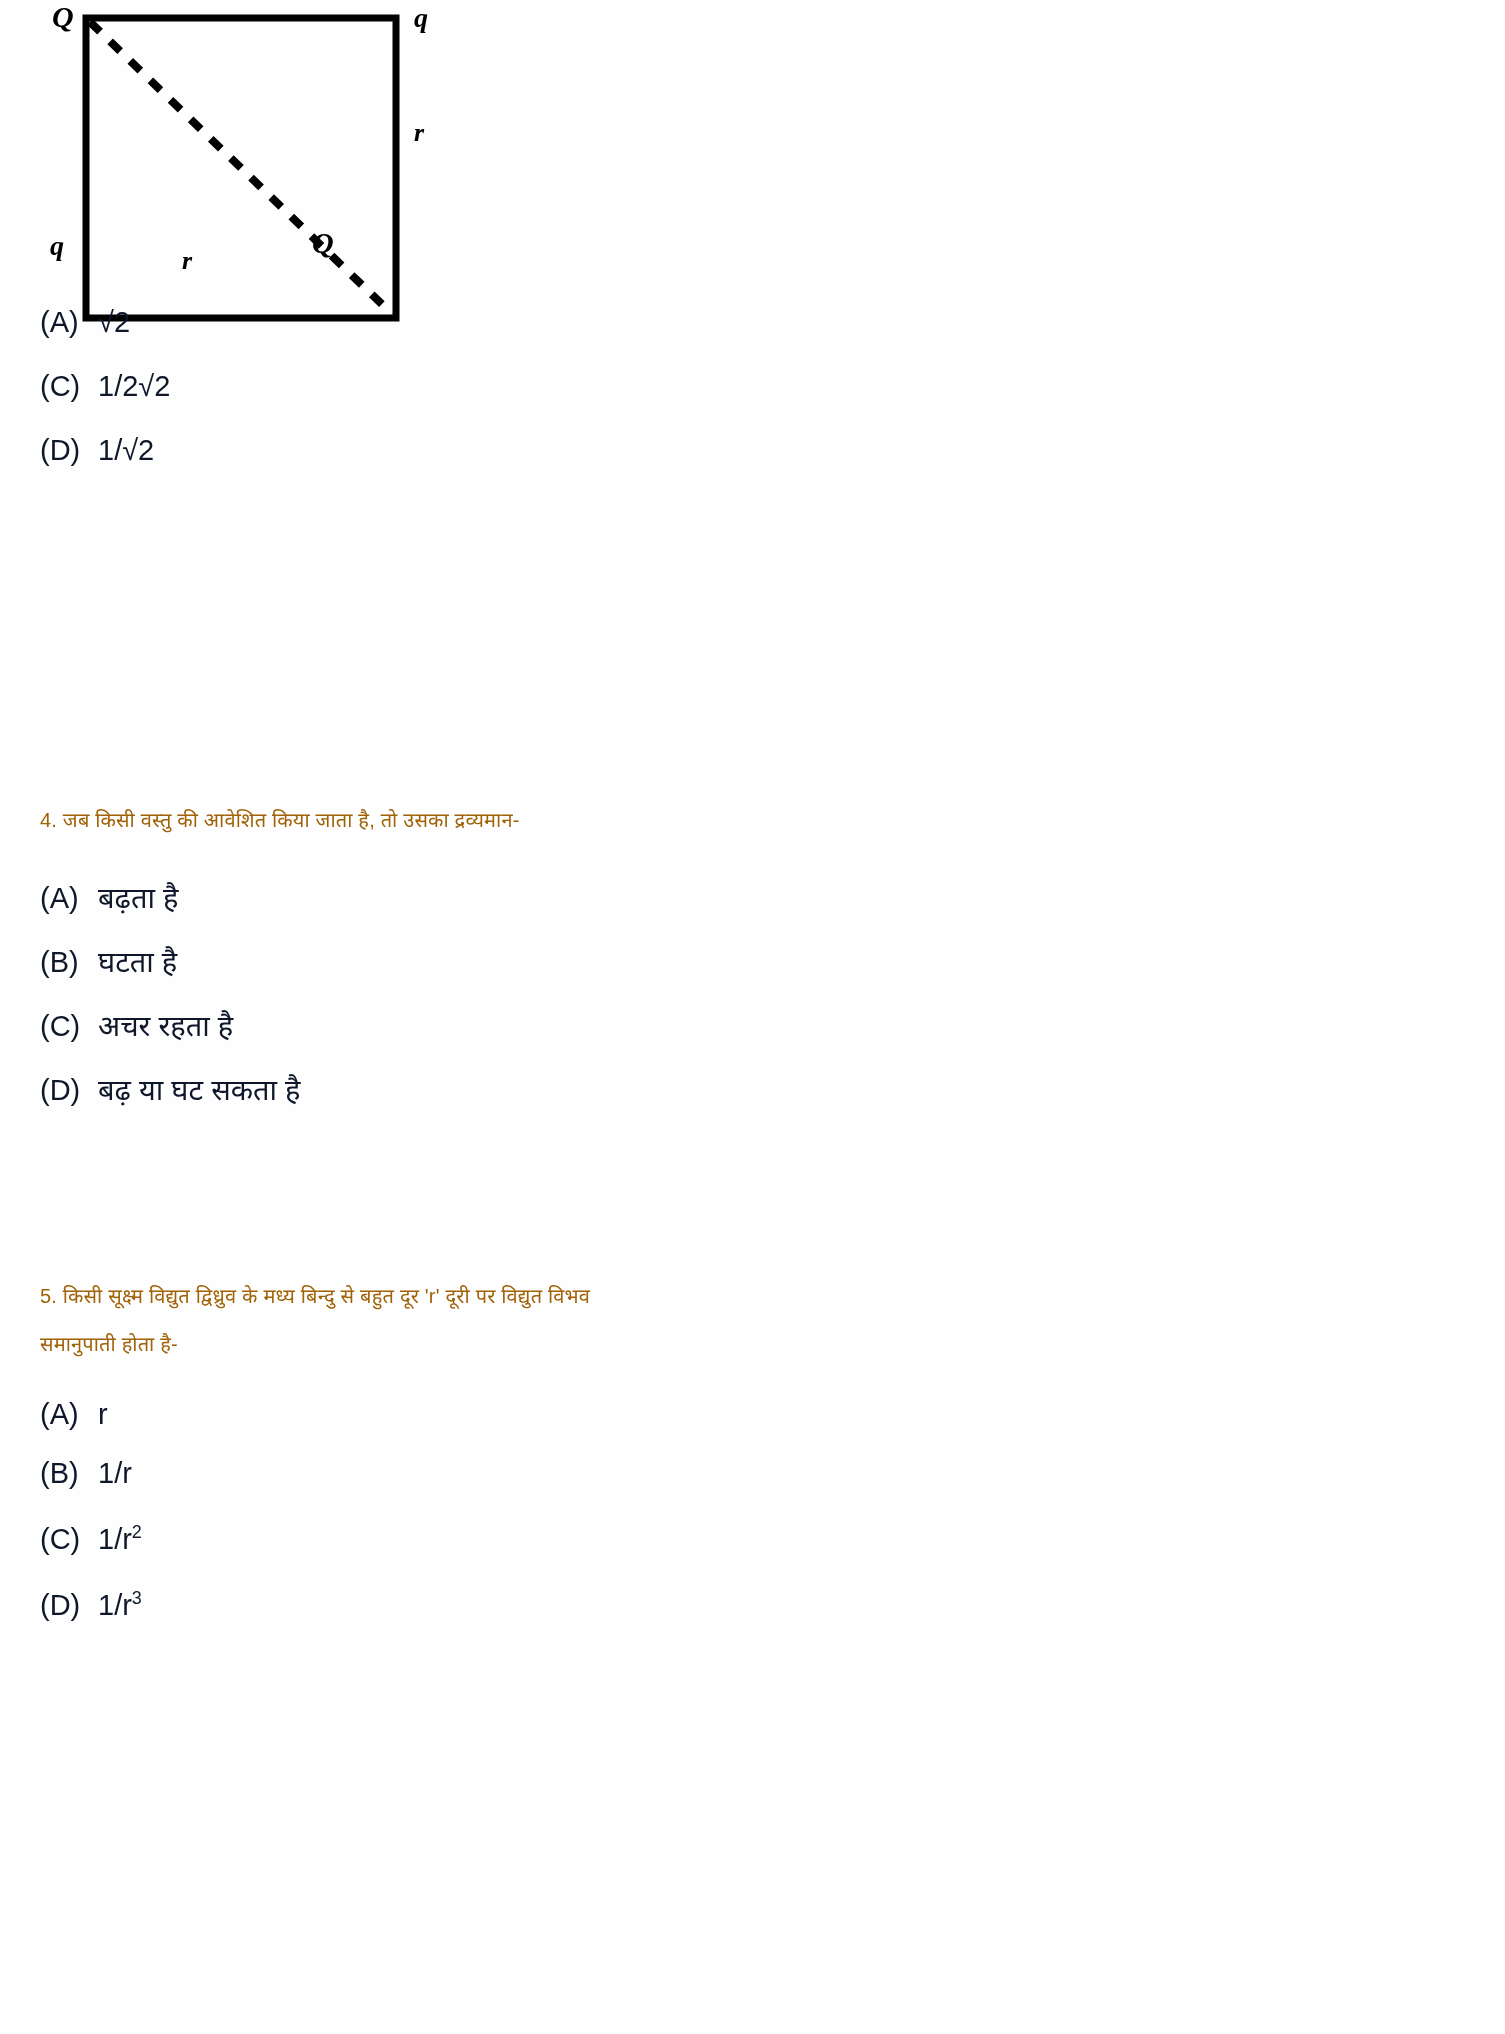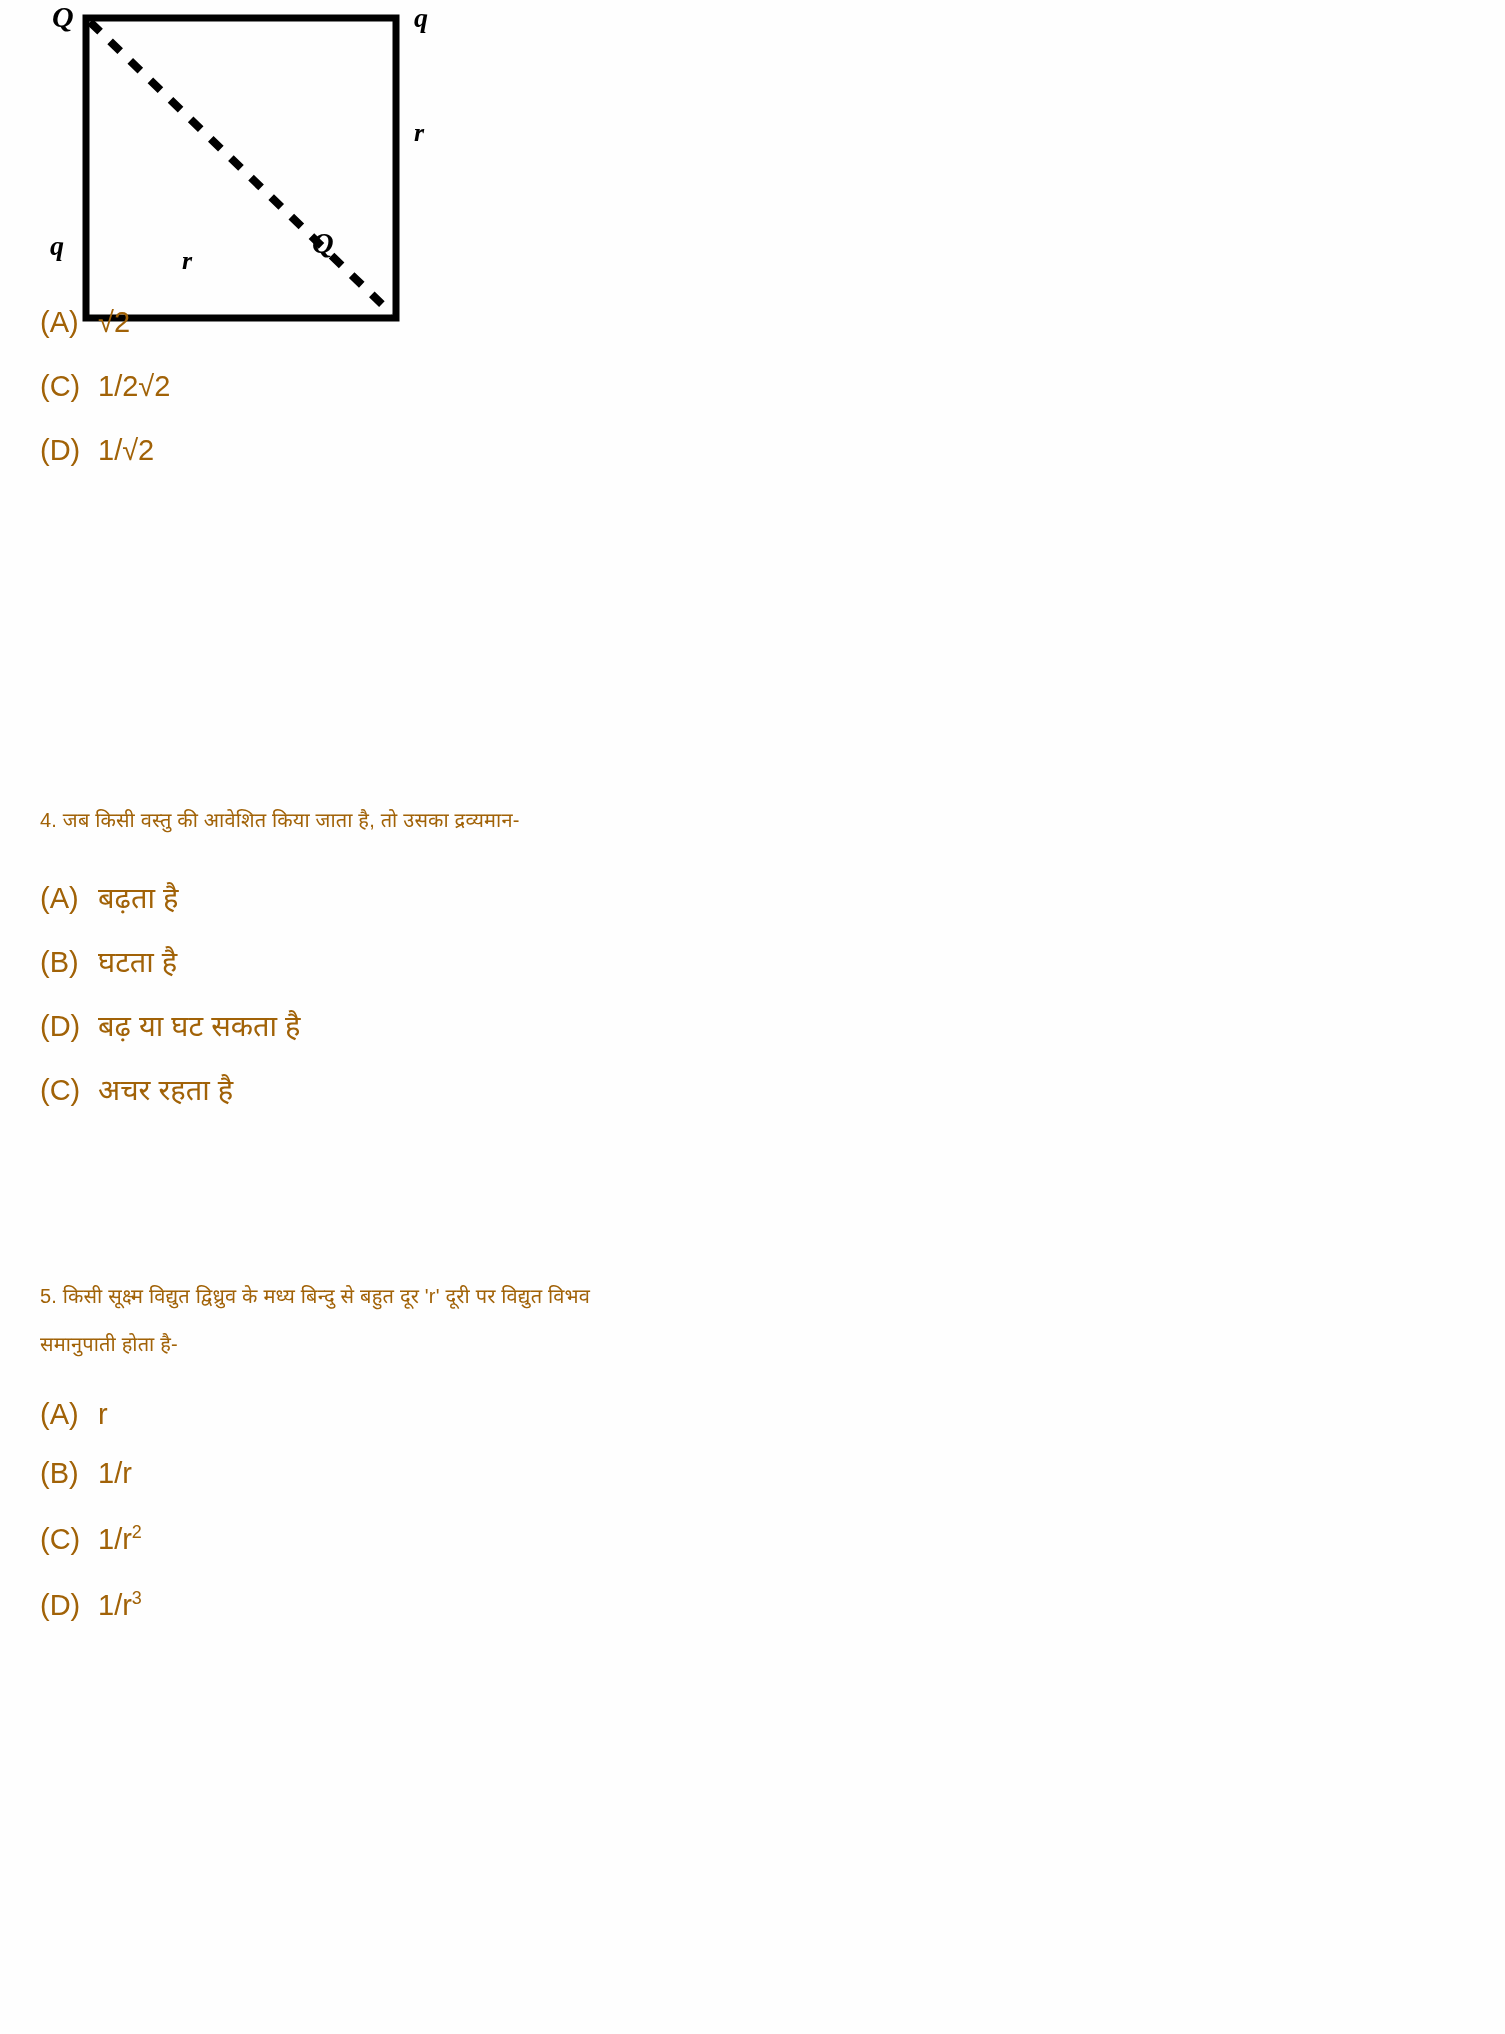--- a/index.html
+++ b/index.html
@@ -55,21 +55,21 @@
   .qline {
     font-size: 20px;
     line-height: 48px;
     letter-spacing: 0.2px;
     color: #a16207;
     font-family: "Liberation Sans", "DejaVu Sans", sans-serif;
   }
   .opt {
     font-size: 29px;
     line-height: 44px;
-    color: #a16207;
+    color: #0f172a;
     white-space: nowrap;
   }
   .opt .tag {
     display: inline-block;
     min-width: 58px;
   }
   .opt .val {
     display: inline-block;
   }
   sup {
@@ -122,24 +122,24 @@
   </div>
 
   <div class="block" style="top:876px;">
     <div class="opt">
       <span class="tag">(A)</span><span class="val">बढ़ता है</span>
     </div>
     <div class="opt" style="margin-top:20px;">
       <span class="tag">(B)</span><span class="val">घटता है</span>
     </div>
     <div class="opt" style="margin-top:20px;">
-      <span class="tag">(D)</span><span class="val">बढ़ या घट सकता है</span>
+      <span class="tag">(C)</span><span class="val">अचर रहता है</span>
     </div>
     <div class="opt" style="margin-top:20px;">
-      <span class="tag">(C)</span><span class="val">अचर रहता है</span>
+      <span class="tag">(D)</span><span class="val">बढ़ या घट सकता है</span>
     </div>
   </div>
 
   <div class="block" style="top:1272px;">
     <div class="qline">
       <span>5.</span>
       <span>किसी सूक्ष्म विद्युत द्विध्रुव के मध्य बिन्दु से बहुत दूर 'r' दूरी पर विद्युत विभव</span>
     </div>
     <div class="qline">समानुपाती होता है-</div>
   </div>

